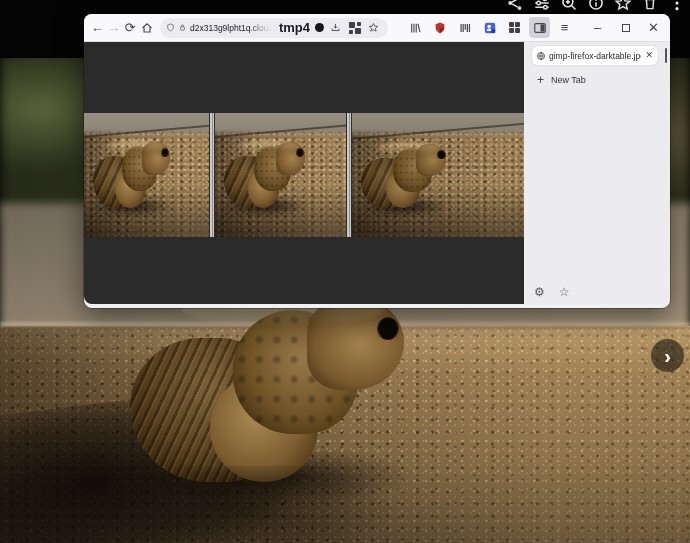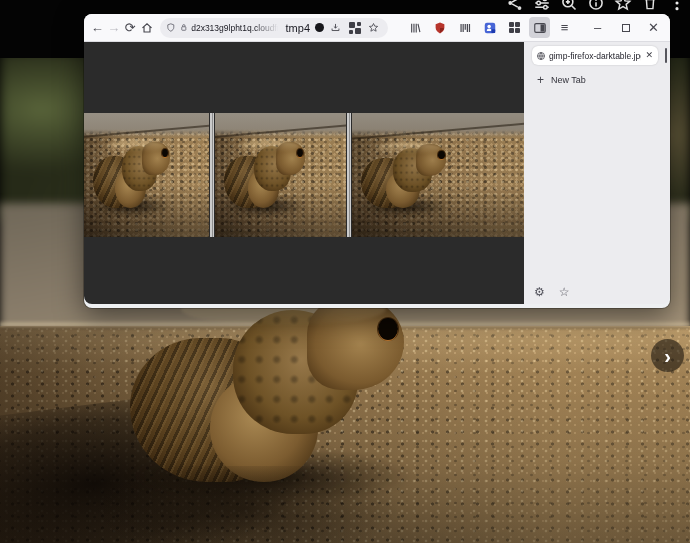--- a/index.html
+++ b/index.html
@@ -98,21 +98,21 @@
     color:#47474f; font-size:13px; line-height:1; }
   .tbtn svg { width:14px; height:14px; display:block; }
   .tbtn.disabled { color:#b9b9c0; }
   .tbtn.active-bg { background:#d2d2d8; }
   .urlbar { width:228px; height:20px; margin:0 4px; border-radius:11px; background:#ececf0;
     display:flex; align-items:center; padding:0 6px; gap:3px; cursor:text; }
   .urlbar svg { width:11px; height:11px; display:block; }
   .url-host { font-size:8.5px; color:#1a1a22; white-space:nowrap; overflow:hidden; max-width:108px;
     -webkit-mask-image:linear-gradient(90deg,#000 72%,transparent 99%);
             mask-image:linear-gradient(90deg,#000 72%,transparent 99%); }
-  .url-path { font-size:11px; color:#1a1a22; margin-left:4px; white-space:nowrap; }
+  .url-path { font-size:13px; color:#1a1a22; margin-left:4px; white-space:nowrap;font-weight:bold; }
   .url-dot { width:9px; height:9px; border-radius:50%; background:#17171b; margin-left:2px; flex:0 0 auto; }
   .ub-icons { margin-left:auto; display:flex; gap:2px; }
   .ub-icons .tbtn { width:17px; height:17px; }
   .tb-right { display:flex; align-items:center; gap:4px; margin-left:10px; }
   .wc { display:flex; align-items:center; gap:7px; margin-left:8px; }
   .maxbox { width:8px; height:8px; border:1.3px solid #47474f; display:block; }
   .grid4 { display:grid; grid-template-columns:5px 5px; grid-template-rows:5px 5px; gap:1.5px; }
   .grid4 b { background:#3f3f47; border-radius:1px; }
   .gridU { position:relative; width:13px; height:13px; }
   .gridU b { position:absolute; background:#3f3f47; border-radius:1px; }

